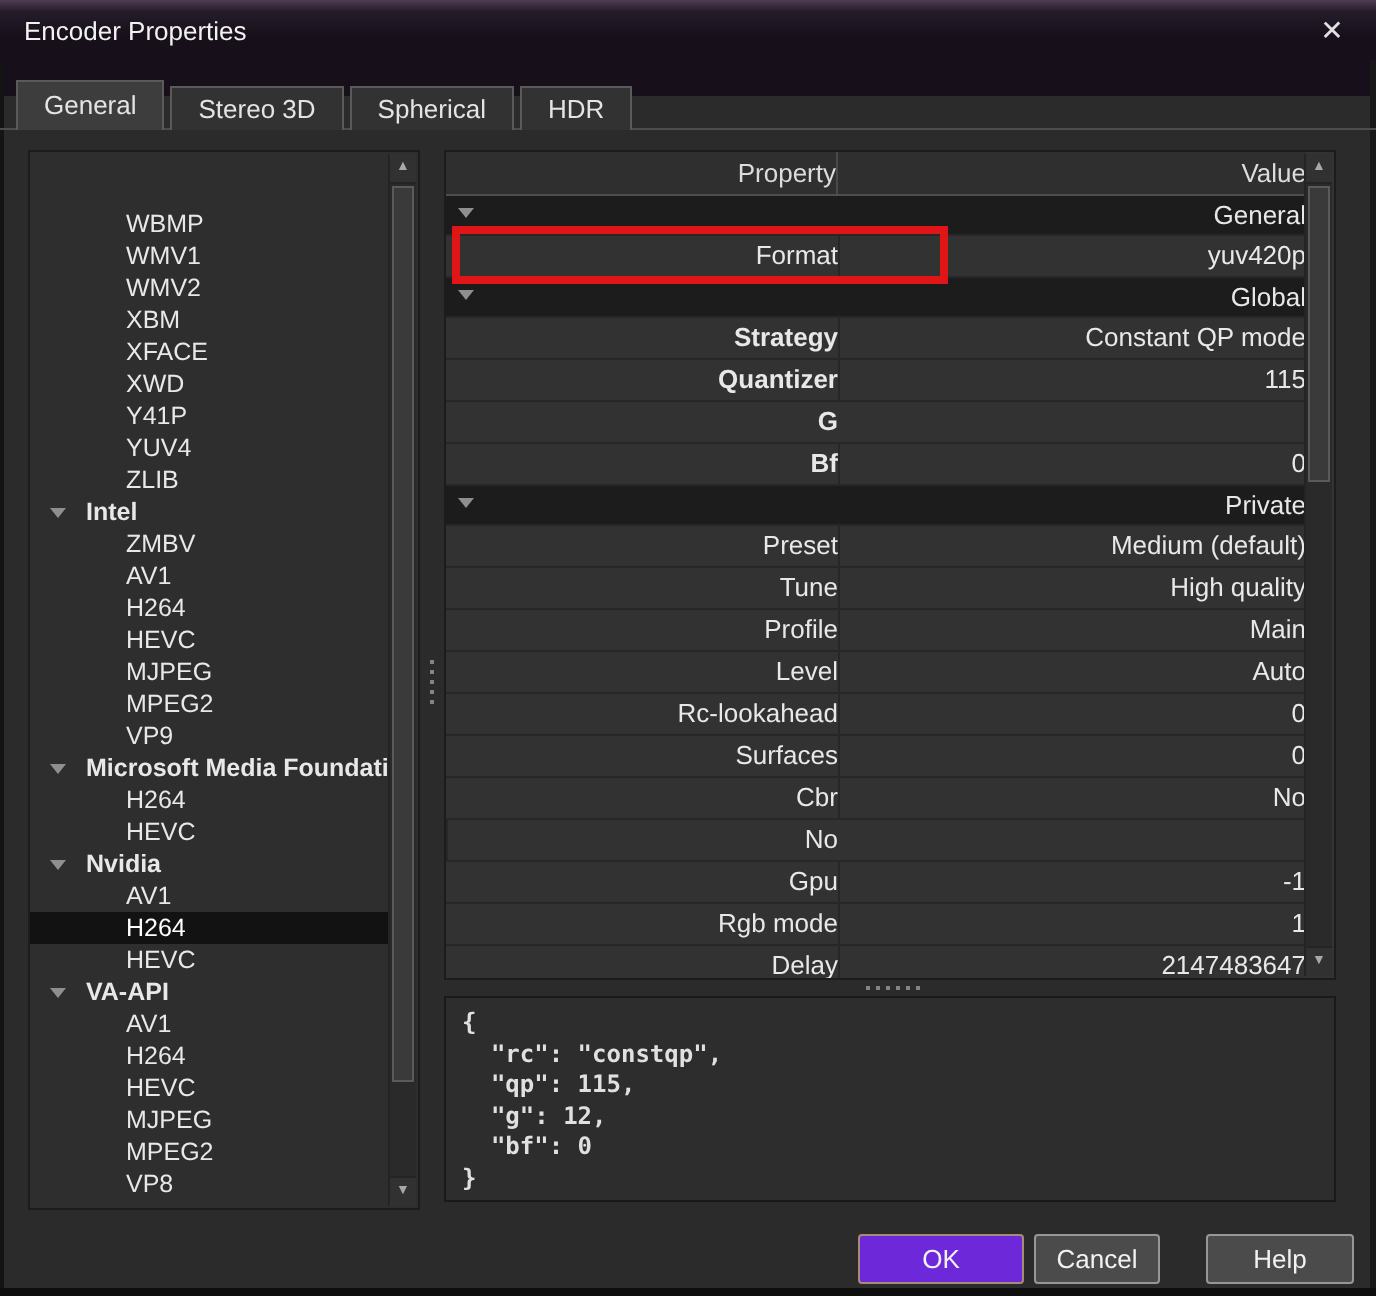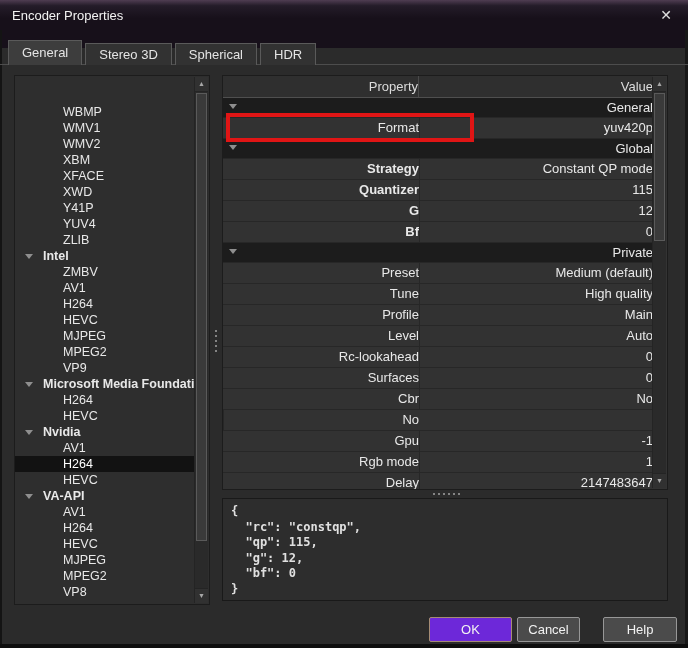--- a/index.html
+++ b/index.html
@@ -163,21 +163,20 @@
           <div class="prow">
             <div class="pl bold">Strategy</div>
             <div class="pv">Constant QP mode</div>
           </div>
           <div class="prow">
             <div class="pl ind2 bold">Quantizer</div>
             <div class="pv">115</div>
           </div>
           <div class="prow">
             <div class="pl bold">G</div>
-            <div class="pv">12</div>
           </div>
           <div class="prow">
             <div class="pl bold">Bf</div>
             <div class="pv">0</div>
           </div>
           <div class="grow"><span class="tri"></span><span>Private</span></div>
           <div class="prow">
             <div class="pl">Preset</div>
             <div class="pv">Medium (default)</div>
           </div>

